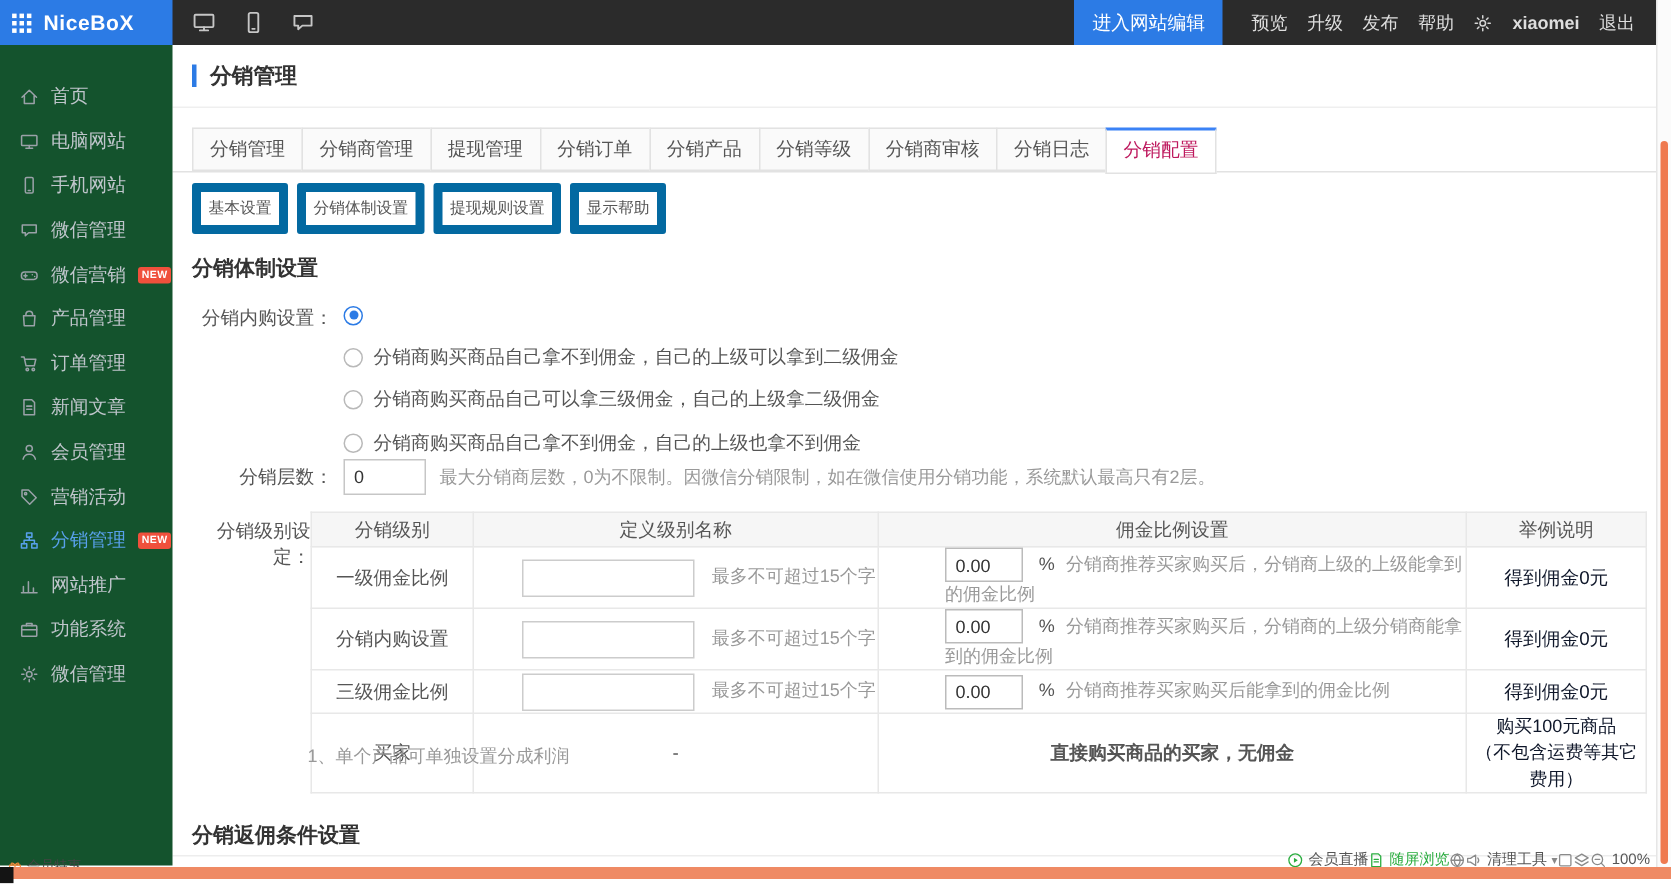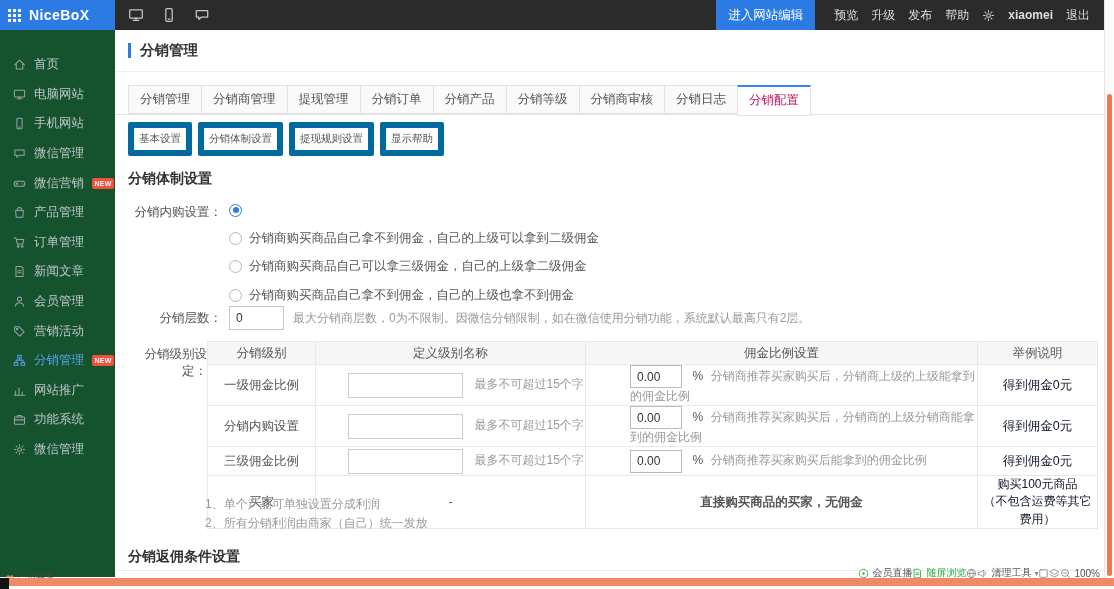--- a/index.html
+++ b/index.html
@@ -429,21 +429,20 @@
               <div class="ex2">购买100元商品</div>
               <div class="ex2">（不包含运费等其它费用）</div>
             </td>
           </tr>
         </tbody>
       </table>
     </div>
 
     <div class="notes">
       <div>1、单个产品可单独设置分成利润</div>
-      <div>2、所有分销利润由商家（自己）统一发放</div>
     </div>
 
     <div class="bottom-line"></div>
     <h2 class="sec-h s2">分销返佣条件设置</h2>
   </main>
 
   <div class="promo">
     <span class="icn">
         <svg viewBox="0 0 14 14" fill="none" stroke="currentColor" stroke-width="1.1" stroke-linecap="round" stroke-linejoin="round">
           <rect x="2" y="5.2" width="10" height="6.6"></rect>

